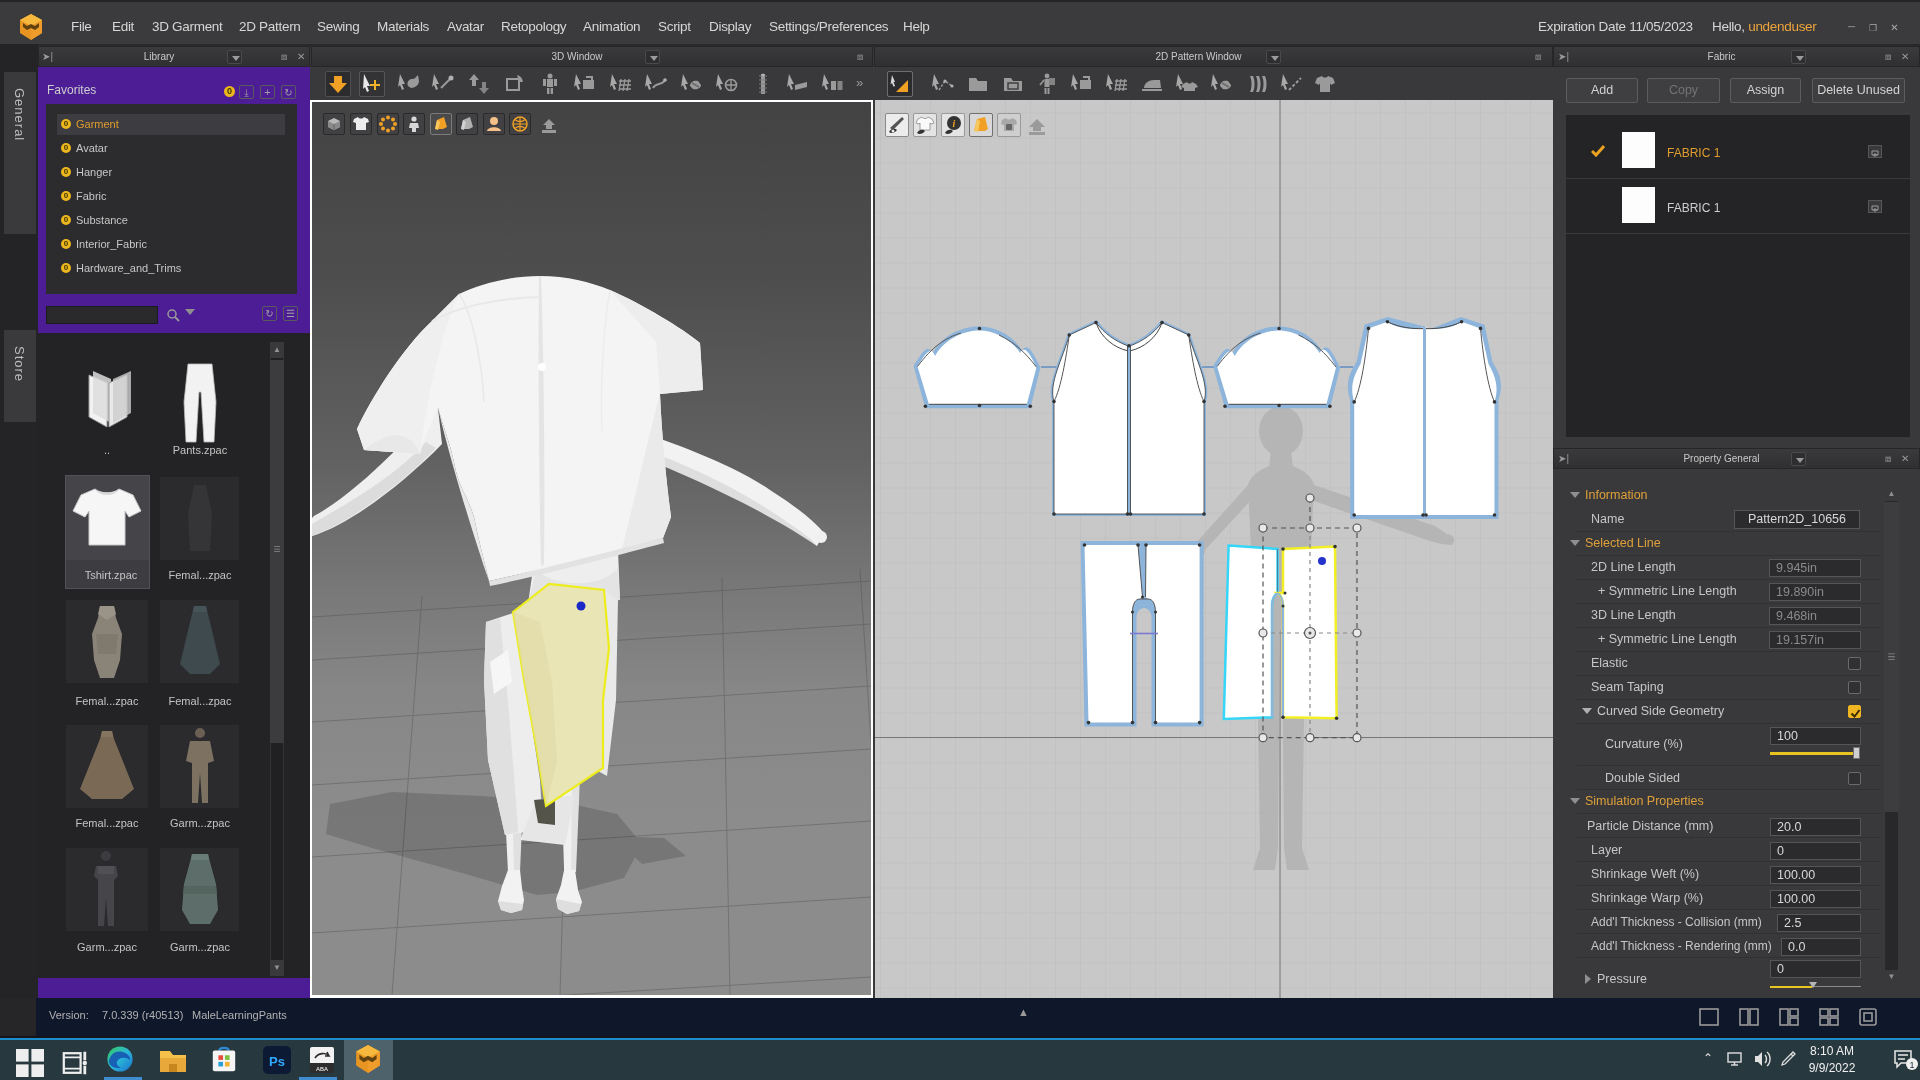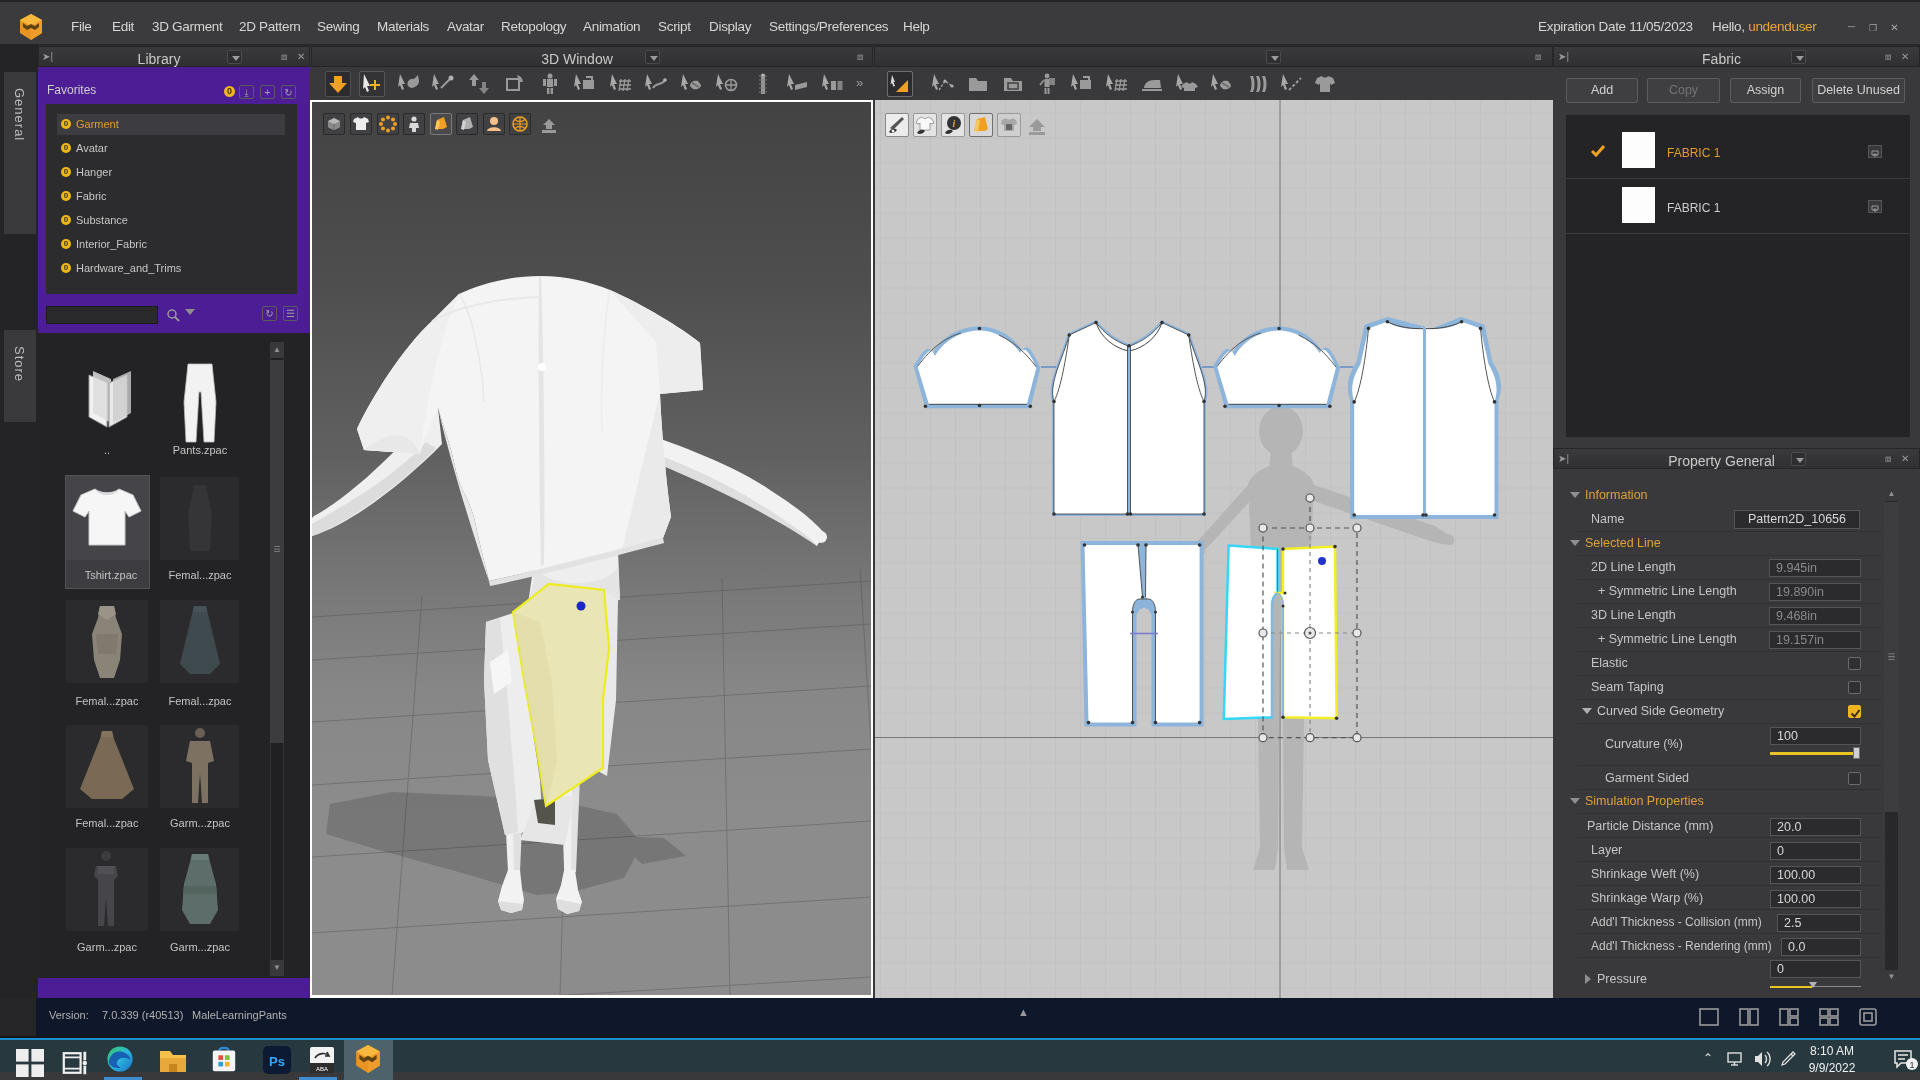--- a/index.html
+++ b/index.html
@@ -4,21 +4,21 @@
 <style>
   * { margin:0; padding:0; box-sizing:border-box; }
   html,body { width:1920px; height:1080px; overflow:hidden; background:#222; }
   body { font-family:"Liberation Sans", sans-serif; }
   #app { position:absolute; left:0; top:0; width:1920px; height:1080px; background:#39393b; }
   
   #menubar { position:absolute; left:0; top:0; width:1920px; height:44px; background:#3b3b3d; border-top:2px solid #242426; }
   .mitem { position:absolute; top:17px; font-size:13.5px; letter-spacing:-0.3px; color:#d6d6d6; white-space:nowrap; }
   
   .phead { position:absolute; top:46px; height:21px; background:linear-gradient(#3a3a3c,#303032); border:1px solid #262628; }
-  .phead .ttl { position:absolute; top:3.5px; left:0; right:30px; text-align:center; font-size:14px; color:#c9c9c9; }
+  .phead .ttl { position:absolute; top:3.5px; left:0; right:30px; text-align:center; font-size:10px; color:#c9c9c9; }
   .hdrop { position:absolute; top:3px; width:15px; height:14px; background:#2e2e30; border:1px solid #4a4a4c; border-radius:2px; }
   .hdrop:after { content:""; position:absolute; left:3.5px; top:5px; border-left:4px solid transparent; border-right:4px solid transparent; border-top:5px solid #9a9a9a; }
   .hico { position:absolute; top:4px; font-size:10px; color:#9a9a9a; }
   .pin { position:absolute; top:4px; width:14px; height:12px; color:#9a9a9a; font-size:10px; }
   
   #sidebar { position:absolute; left:0; top:44px; width:38px; height:992px; background:#242426; }
   .stab { position:absolute; left:4px; width:32px; background:#3a3a3c; color:#bdbdbd; font-size:13px; }
   .stab span { position:absolute; left:8px; top:12px; writing-mode:vertical-rl; white-space:nowrap; letter-spacing:1px; }
   
   #library { position:absolute; left:38px; top:67px; width:272px; height:931px; background:#4c1d95; }
@@ -44,21 +44,21 @@
   .psec { position:absolute; font-size:12.5px; color:#dfa03a; white-space:nowrap; }
   .pbox { position:absolute; background:#2b2b2d; border:1px solid #555557; font-size:12.5px; color:#d8d8d8; padding-left:6px; line-height:17px; }
   .pbox.dis { color:#8a8a8c; }
   .cbox { position:absolute; width:13px; height:13px; background:#303032; border:1px solid #6a6a6c; border-radius:2px; }
   .tri-d { position:absolute; width:0; height:0; border-left:5px solid transparent; border-right:5px solid transparent; border-top:6px solid #8f8f91; }
   .tri-r { position:absolute; width:0; height:0; border-top:5px solid transparent; border-bottom:5px solid transparent; border-left:6px solid #8f8f91; }
   
   #statusbar { position:absolute; left:36px; top:998px; width:1887px; height:38px; background:#0f172a;padding-left:28px; }
   #statusleft { position:absolute; left:0px; top:998px; width:36px; height:38px; background:#262628; }
   
-  #taskbar { position:absolute; left:0; top:1038px; width:1920px; height:34px; background:#28383f; border-top:2px solid #1a8ecf; }
+  #taskbar { position:absolute; left:0; top:1038px; width:1920px; height:42px; background:#28383f; border-top:2px solid #1a8ecf; }
   .ticon { position:absolute; top:6px; width:28px; height:28px; }
   .t3i { position:absolute; top:5px; }
   .vpic { position:absolute; top:11px; width:22px; height:22px; background:#414143; border:1px solid #2a2a2c; border-radius:2px; }
 </style>
 </head>
 <body>
 <div id="app">
 
   <div id="menubar">
     <svg style="position:absolute;left:19px;top:12px" width="24" height="26" viewBox="0 0 24 26">
@@ -94,20 +94,21 @@
     <span class="hdrop" style="left:188px"></span>
     <span class="hico" style="left:242px">⧈</span>
     <span class="hico" style="left:258px">✕</span>
   </div>
   <div class="phead" id="ph-3d" style="left:311px;width:562px;">
     <span class="ttl">3D Window</span>
     <span class="hdrop" style="left:333px"></span>
     <span class="hico" style="left:545px">⧈</span>
   </div>
   <div class="phead" id="ph-2d" style="left:874px;width:679px;">
+    <span class="ttl">2D Pattern Window</span>
     <span class="hdrop" style="left:391px"></span>
     <span class="hico" style="left:660px">⧈</span>
   </div>
   <div class="phead" id="ph-fab" style="left:1553px;width:367px;">
     <span class="pin" style="left:4px">➤|</span>
     <span class="ttl">Fabric</span>
     <span class="hdrop" style="left:237px"></span>
     <span class="hico" style="left:331px">⧈</span>
     <span class="hico" style="left:347px">✕</span>
   </div>
@@ -712,21 +713,21 @@
     <span class="cbox" style="left:295px;top:233px"></span>
     <span class="tri-d" style="left:29px;top:260px;border-top-color:#b0b0b0"></span>
       <span class="plabel" style="left:44px;top:256px">Curved Side Geometry</span>
     <span class="cbox" style="left:295px;top:257px;background:#efb622;border-color:#efb622"><svg width="13" height="13" viewBox="0 0 13 13">
           <path d="M2.5,6.5 L5.5,9.5 L10.5,3" stroke="#3a2c00" stroke-width="2" fill="none"></path>
         </svg></span>
     <span class="plabel" style="left:52px;top:289px">Curvature (%)</span>
     <div class="pbox" style="left:217px;top:279px;width:91px;height:18px">100</div>
     <div style="position:absolute;left:217px;top:304px;width:85px;height:3px;background:#e8c520"></div>
     <div style="position:absolute;left:300px;top:299px;width:7px;height:12px;background:#cfcfcf;border:1px solid #707070"></div>
-    <span class="plabel" style="left:52px;top:323px">Garment Sided</span>
+    <span class="plabel" style="left:52px;top:323px">Double Sided</span>
     <span class="cbox" style="left:295px;top:324px"></span>
     <span class="tri-d" style="left:17px;top:350px"></span>
       <span class="psec" style="left:32px;top:346px">Simulation Properties</span>
     <span class="plabel" style="left:34px;top:371px">Particle Distance (mm)</span>
     <div class="pbox" style="left:217px;top:370px;width:91px;height:18px">20.0</div>
     <span class="plabel" style="left:38px;top:395px">Layer</span>
     <div class="pbox" style="left:217px;top:394px;width:91px;height:18px">0</div>
     <span class="plabel" style="left:38px;top:419px">Shrinkage Weft (%)</span>
     <div class="pbox" style="left:217px;top:418px;width:91px;height:18px">100.00</div>
     <span class="plabel" style="left:38px;top:443px">Shrinkage Warp (%)</span>

